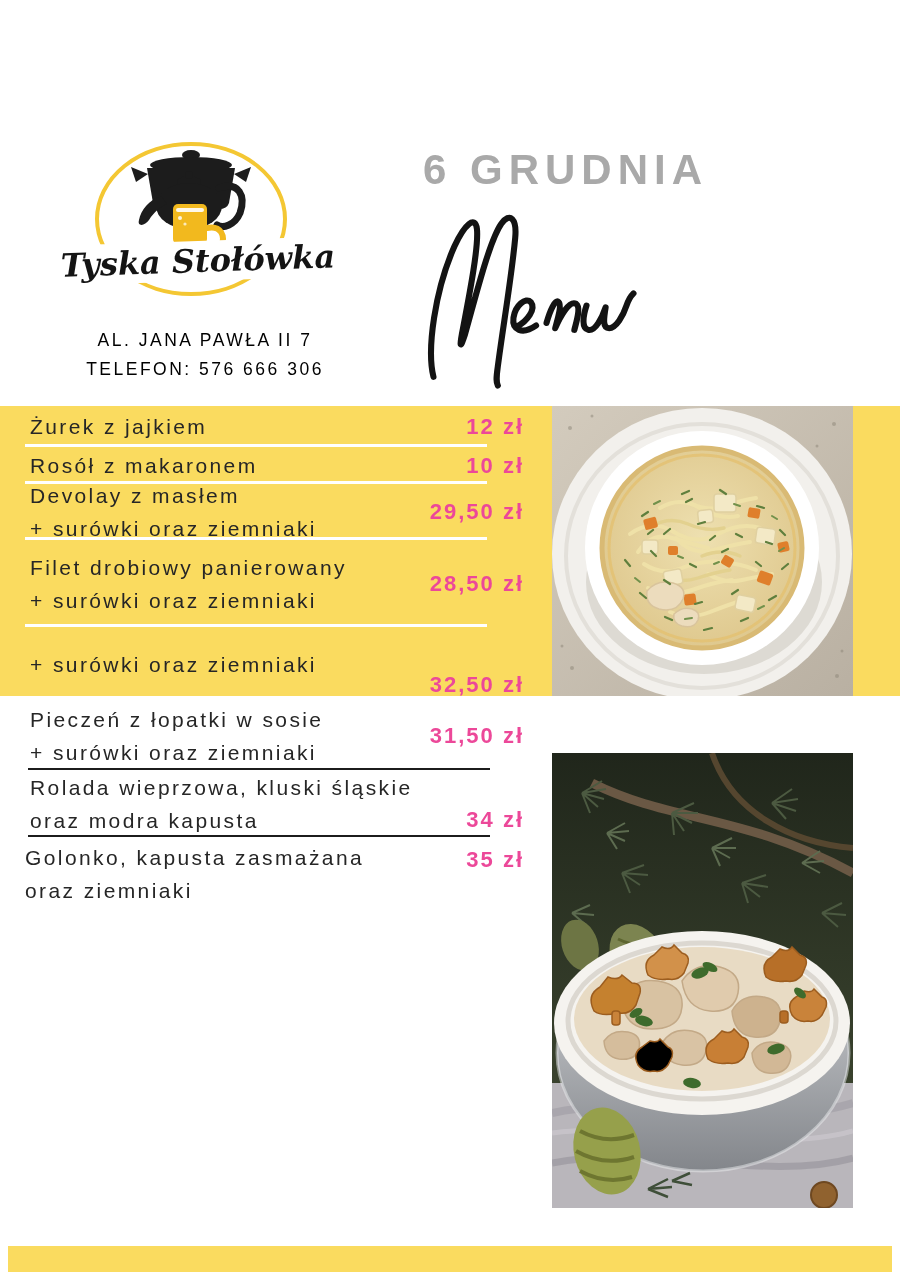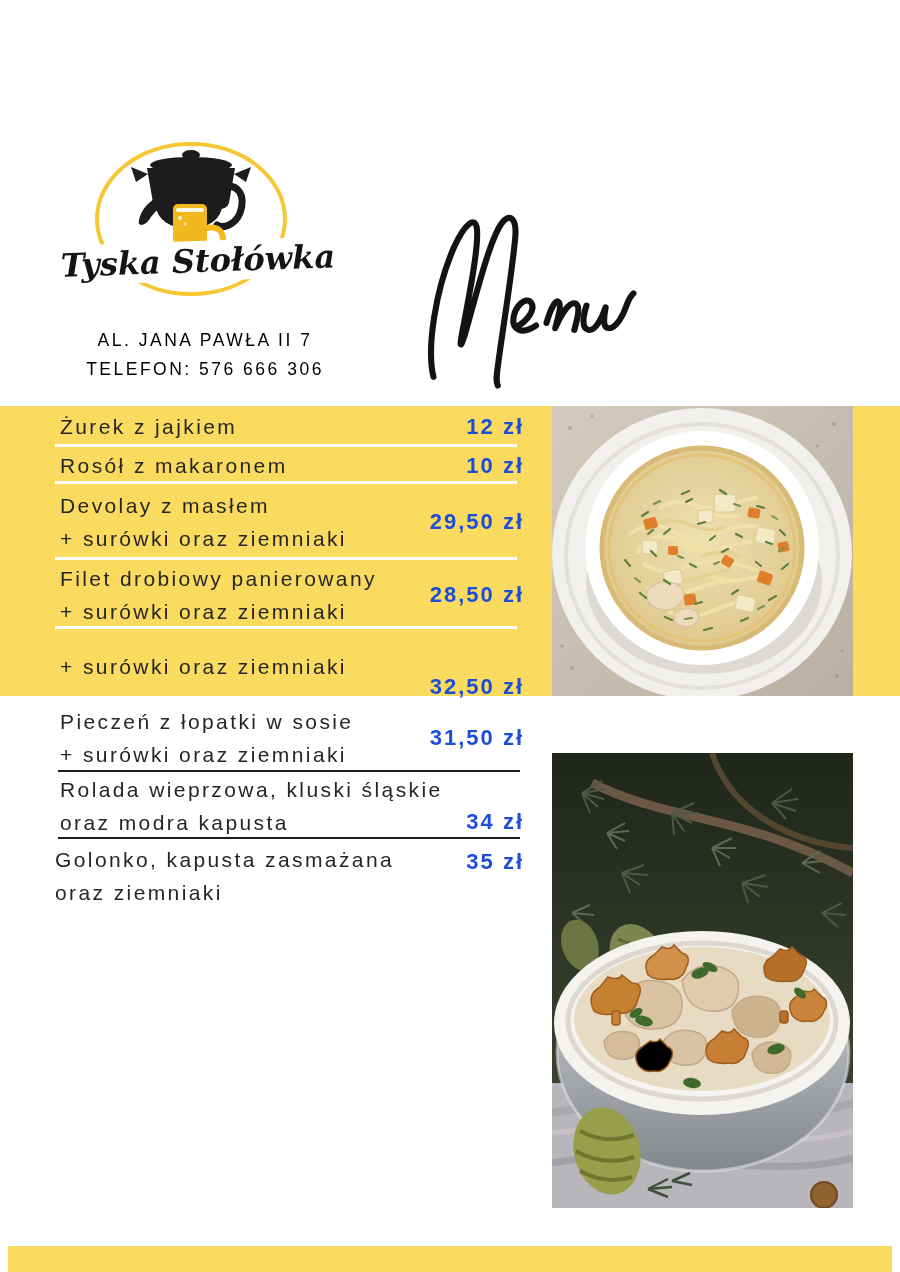--- a/index.html
+++ b/index.html
@@ -22,24 +22,24 @@
 
   
   .date-heading{position:absolute;left:423px;top:146px;font-size:42px;font-weight:700;
       letter-spacing:6px;color:#a9a9a9;white-space:nowrap;}
   .menu-script{position:absolute;left:415px;top:196px;width:270px;height:200px;}
 
   
   .menu-band{position:absolute;left:0;top:406px;width:900px;height:290px;background:#fadb5f;}
   .menu-items{position:absolute;left:0;top:406px;width:552px;}
   .menu-row{position:relative;display:flex;align-items:center;box-sizing:border-box;
-      padding-left:30px;margin-left:30px;}
+      padding-left:30px;}
   .menu-row .names{flex:1;}
   .menu-row .n1,.menu-row .n2{font-size:21px;letter-spacing:2.4px;color:#262626;line-height:33px;}
-  .menu-row .price{font-size:22px;font-weight:700;letter-spacing:2px;color:#1d4ed8;
+  .menu-row .price{font-size:22px;font-weight:700;letter-spacing:2px;color:#ec4899;
       white-space:nowrap;padding-right:28px;}
   .sep-w::after{content:"";position:absolute;left:25px;bottom:0;width:462px;height:3px;background:#ffffff;}
   .sep-k::after{content:"";position:absolute;left:28px;bottom:0;width:462px;height:2px;background:#1c1c1c;}
 
   
   .photo{position:absolute;left:552px;overflow:hidden;}
   .photo-soup{top:406px;width:301px;height:290px;}
   .photo-pan{top:753px;width:301px;height:455px;}
 
   
@@ -80,20 +80,21 @@
         <circle cx="92" cy="84" r="1.6" fill="#ffffff" opacity="0.7"></circle>
       </g>
     </svg>
   </div>
   <div class="brand-script"><span>Tyska Stołówka</span></div>
   <div class="address">
     <div>AL. JANA PAWŁA II 7</div>
     <div>TELEFON: 576 666 306</div>
   </div>
 
+  <div class="date-heading">6 GRUDNIA</div>
   <svg class="menu-script" viewBox="0 0 300 230" aria-label="Menu">
     <g fill="none" stroke="#131313" stroke-width="7" stroke-linecap="round" stroke-linejoin="round">
       <path d="M16,208 C8,176 18,108 40,58 C52,32 64,22 66,38 C68,58 58,110 50,152 C46,172 46,178 52,160 C64,118 80,52 94,32 C104,18 112,26 110,48 C106,92 96,150 90,196 C88,210 88,214 90,218"></path>
       <path d="M112,150 C124,144 134,130 128,122 C122,116 110,126 108,140 C106,154 118,160 134,149"></path>
       <path d="M146,146 C150,132 156,118 160,122 C164,126 158,144 156,152 C162,138 172,120 180,124 C186,128 180,146 178,154"></path>
       <path d="M192,126 C188,138 186,152 194,154 C202,156 210,140 214,128 C212,140 210,152 218,152 C226,152 234,138 238,126 C240,120 243,115 246,112"></path>
     </g>
   </svg>
 
   <div class="menu-band"></div>
@@ -106,28 +107,28 @@
       </div>
       <div class="price">12 zł</div>
     </div>
       <div class="menu-row sep-w" style="height: 37px;">
       <div class="names">
         <div class="n1">Rosół z makaronem</div>
 
       </div>
       <div class="price">10 zł</div>
     </div>
-      <div class="menu-row sep-w" style="height: 76px;">
+      <div class="menu-row sep-w" style="height: 56px;">
       <div class="names">
         <div class="n1">Devolay z masłem</div>
         <div class="n2">+ surówki oraz ziemniaki</div>
       </div>
       <div class="price">29,50 zł</div>
     </div>
-      <div class="menu-row sep-w" style="height: 69px;">
+      <div class="menu-row sep-w" style="height: 87px;">
       <div class="names">
         <div class="n1">Filet drobiowy panierowany</div>
         <div class="n2">+ surówki oraz ziemniaki</div>
       </div>
       <div class="price">28,50 zł</div>
     </div>
       <div class="menu-row" style="height: 75px;">
       <div class="names">
         <div class="n2">+ surówki oraz ziemniaki</div>
       </div>

